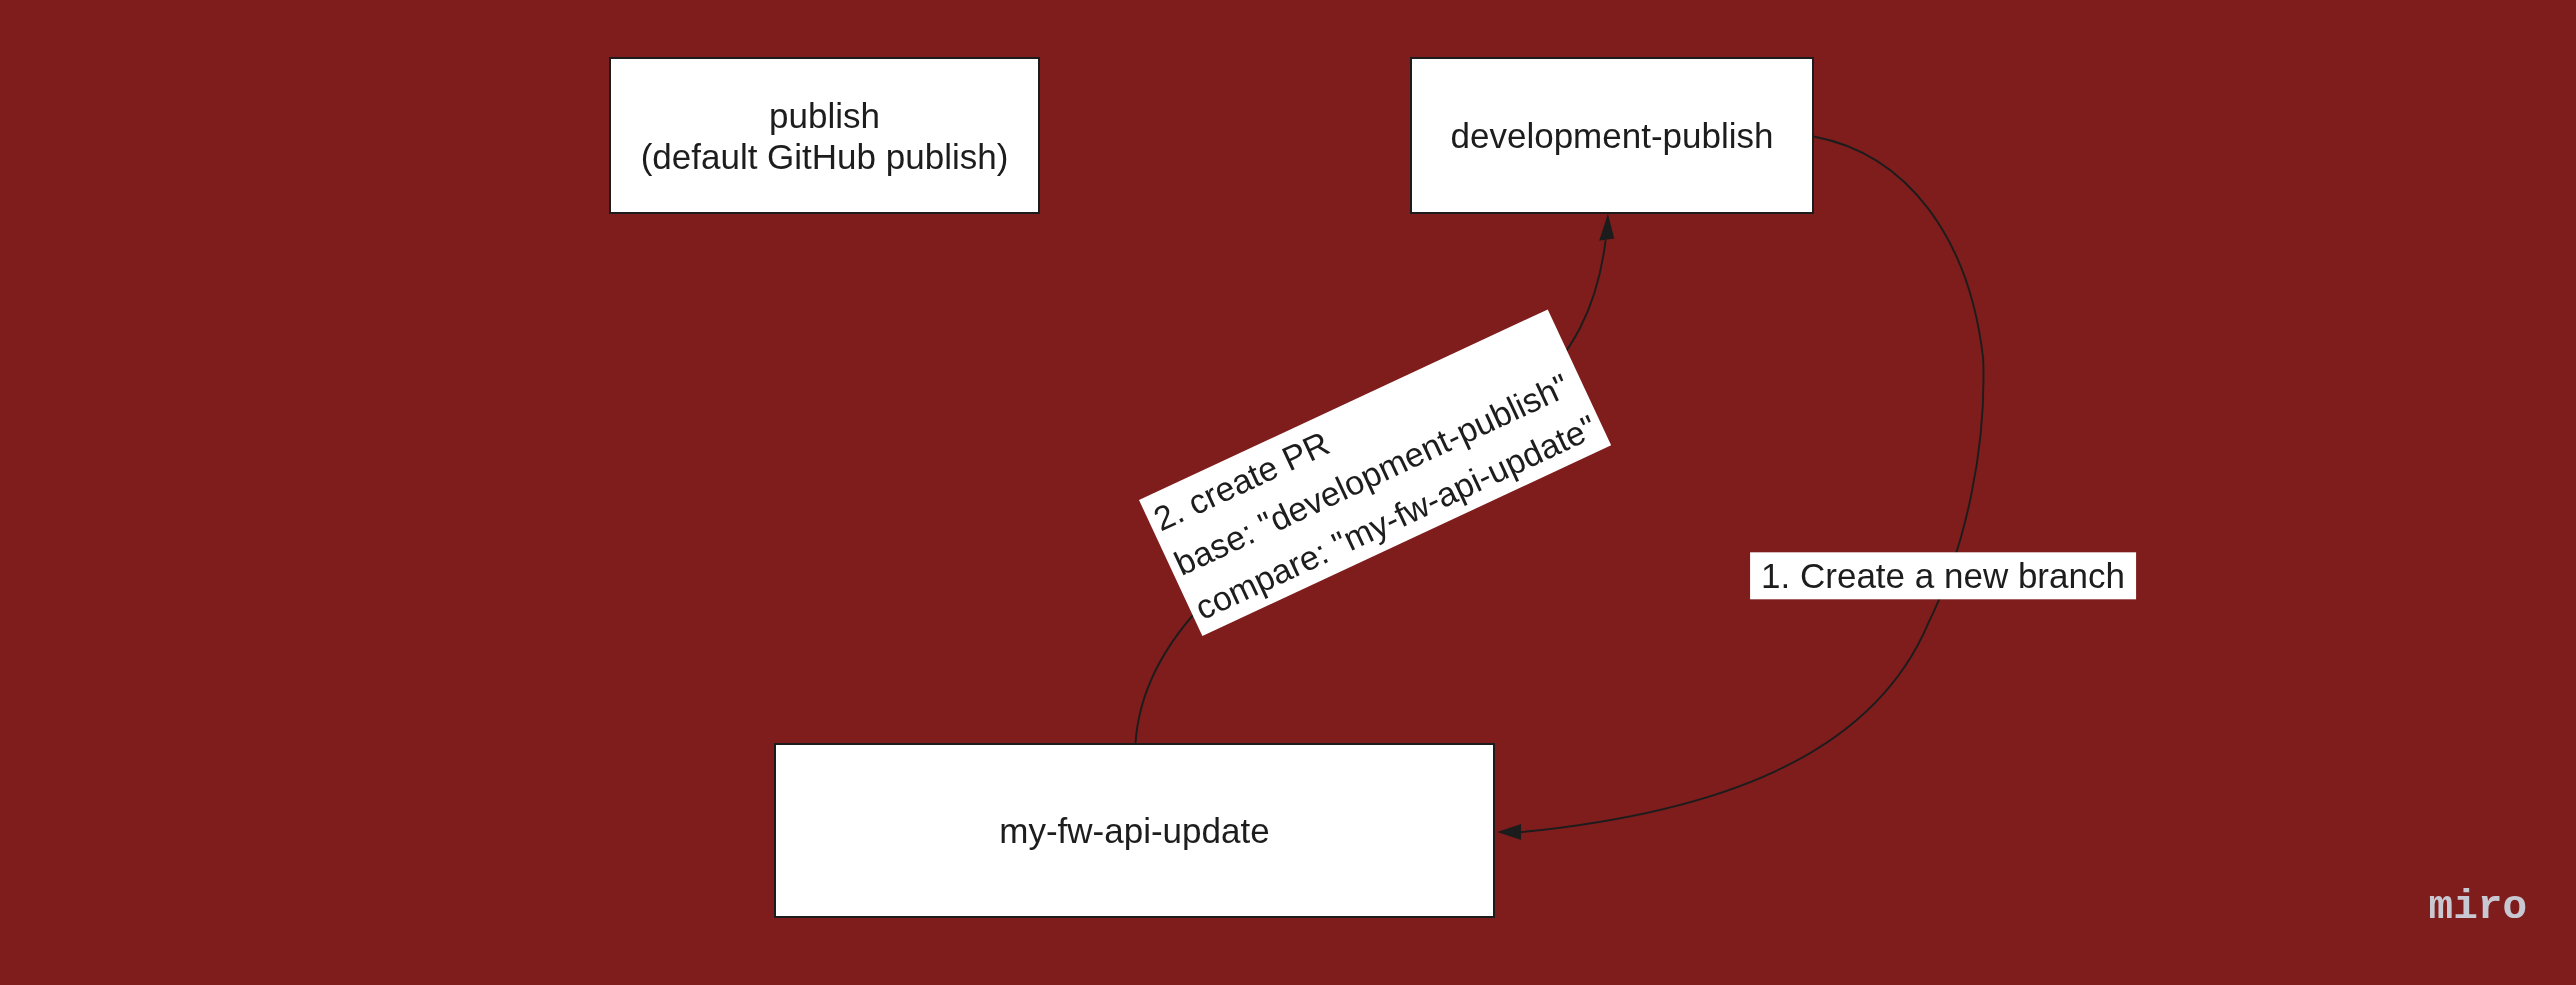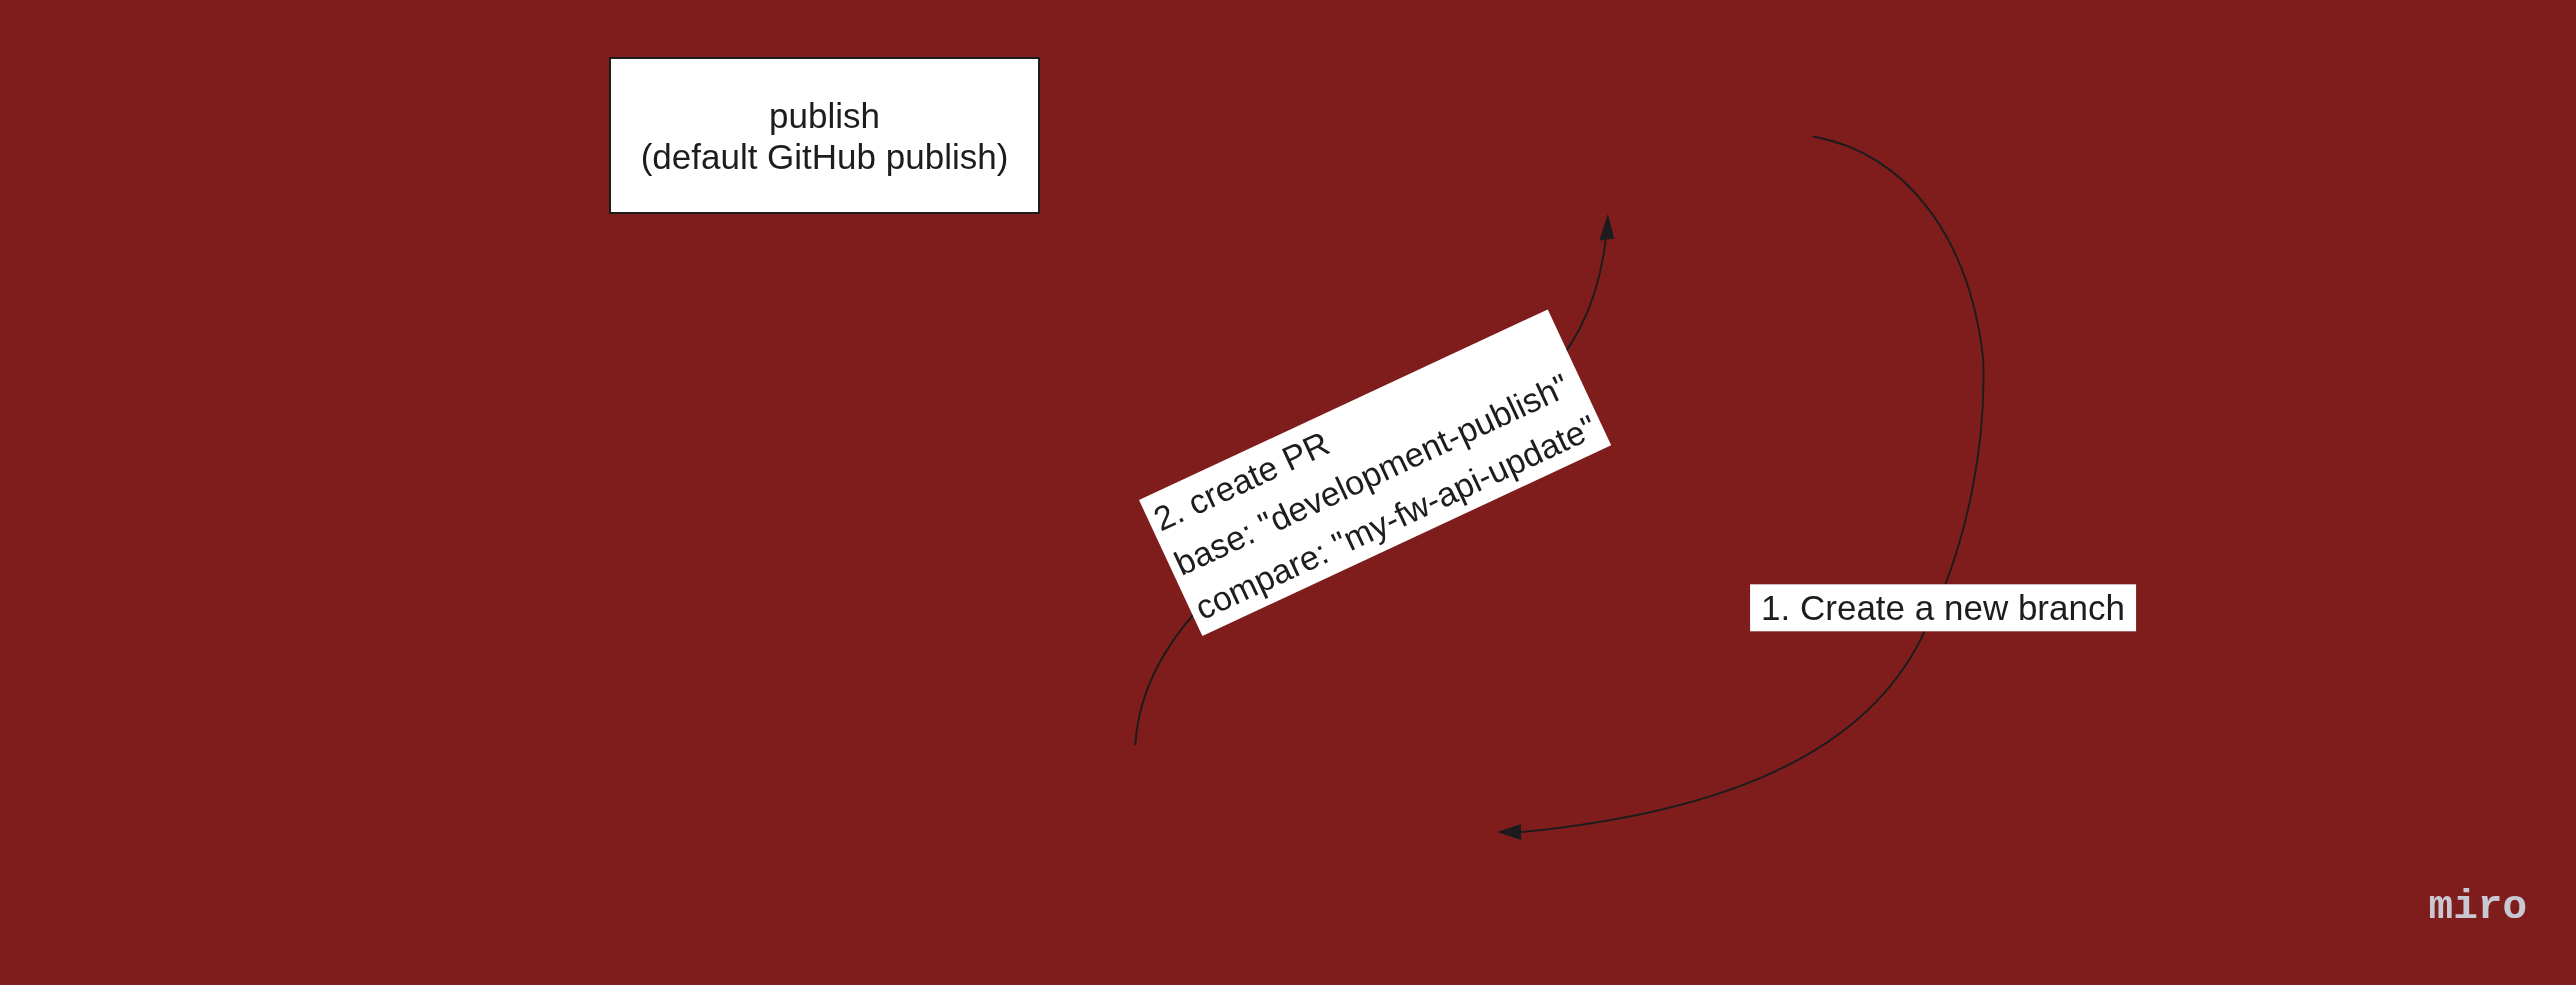--- a/index.html
+++ b/index.html
@@ -59,21 +59,21 @@
     left: 774px; top: 743px;
     width: 721px; height: 175px;
   }
   .connector-label {
     position: absolute;
     background: #ffffff;
     color: #1d1d1d;
     white-space: nowrap;
   }
   #label-create-branch {
-    left: 1943px; top: 608px;
+    left: 1943px; top: 576px;
     transform: translate(-50%, -50%);
     font-size: 35px;
     line-height: 41px;
     padding: 3.2px 11px;
   }
   #label-create-pr {
     left: 1139px; top: 500px;
     transform: rotate(-25deg);
     transform-origin: 0 0;
     font-size: 34px;
@@ -109,21 +109,27 @@
              C 1433 800 1558 692 1720 612
              C 1882 532 1994 474 2015 302"></path>
     <polygon class="arrowhead" points="2018,268 2007,302 2026,299"></polygon>
   </svg>
 
   <div class="node" id="node-publish">
     <div class="node-line">publish</div>
     <div class="node-line">(default GitHub publish)</div>
   </div>
 
+  <div class="node" id="node-development-publish">
+    <div class="node-line">development-publish</div>
+  </div>
 
+  <div class="node" id="node-my-fw-api-update">
+    <div class="node-line">my-fw-api-update</div>
+  </div>
 
   <div class="connector-label" id="label-create-pr">
     <div>2. create PR</div>
     <div>base: "development-publish"</div>
     <div>compare: "my-fw-api-update"</div>
   </div>
 
   <div class="connector-label" id="label-create-branch">1. Create a new branch</div>
 
   <div id="watermark">miro</div>

